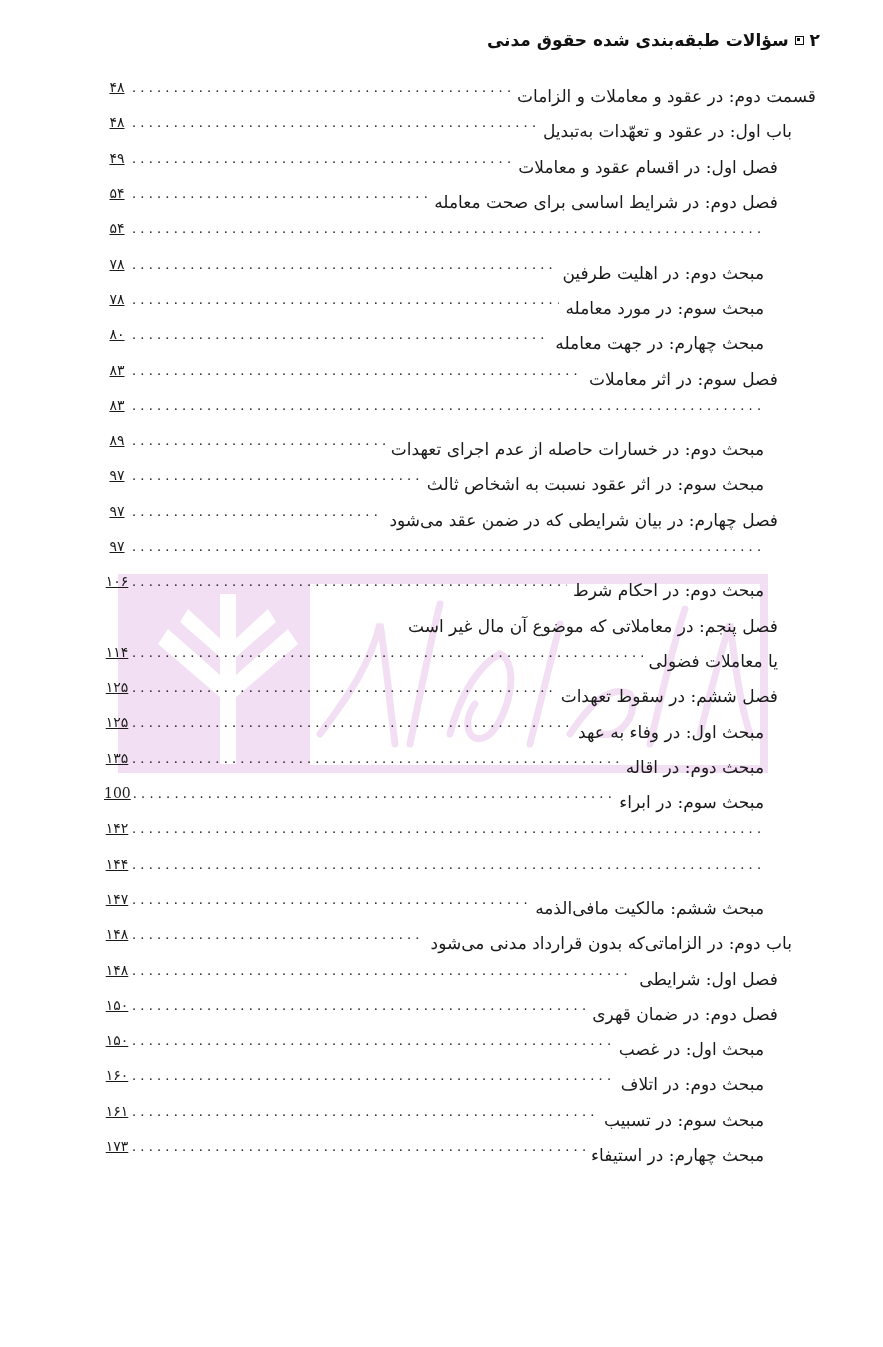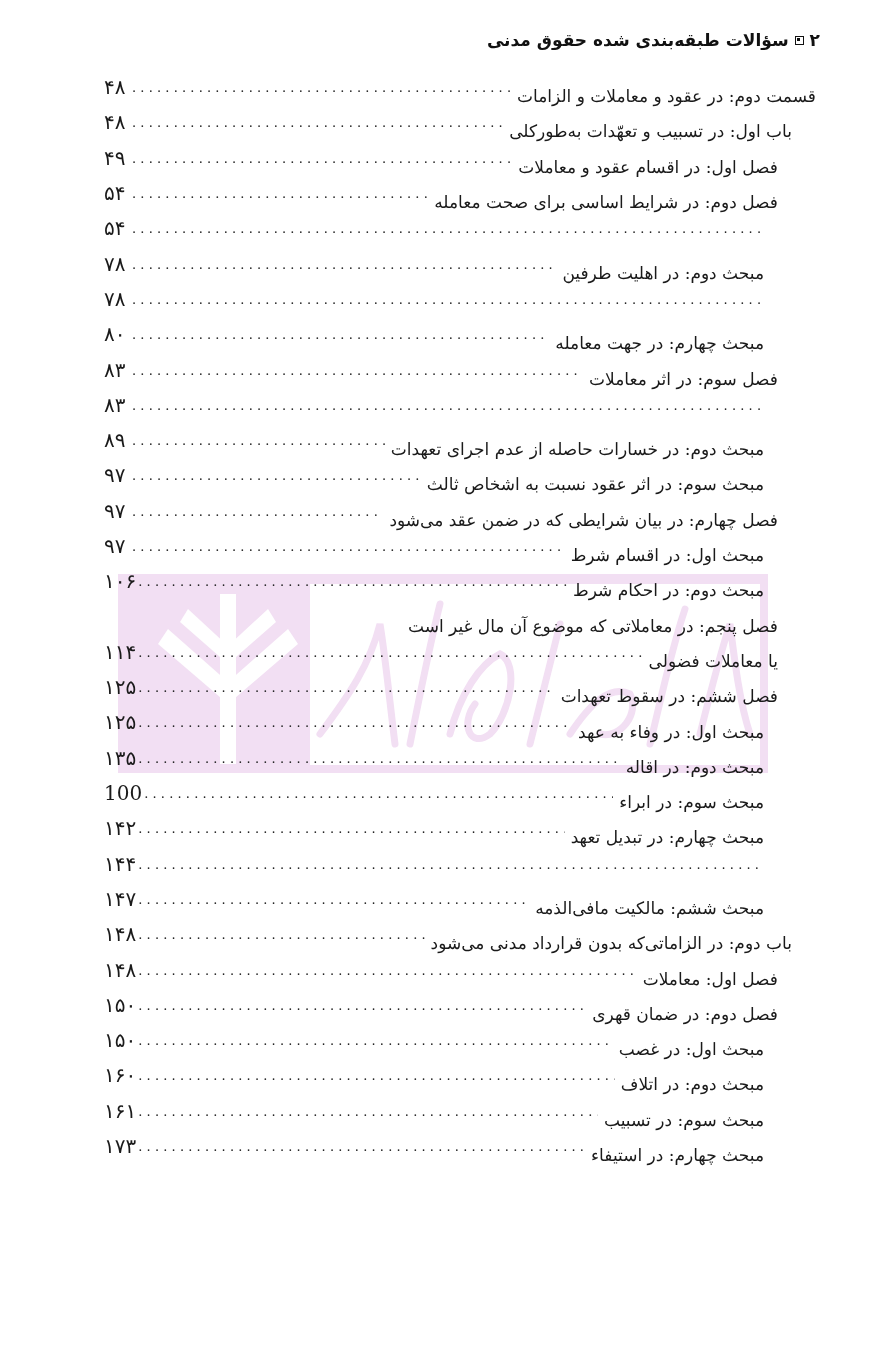--- a/index.html
+++ b/index.html
@@ -105,25 +105,26 @@
       white-space: nowrap;
       letter-spacing: 4.2px;
       font-size: 13px;
       direction: ltr;
       text-align: right;
       color: #222;
       margin: 0 2px;
     }
     .toc-row .page {
       white-space: nowrap;
-      font-size: 20px;
+      font-size: 14px;
       min-width: 26px;
-      text-align: left;
+      text-align: center;
       direction: ltr;
       padding-left: 4px;
+      text-decoration: underline;
     }
     .lvl-0 { padding-right: 0px; }
     .lvl-1 { padding-right: 24px; }
     .lvl-2 { padding-right: 38px; }
     .lvl-3 { padding-right: 52px; }
     .toc-row.nodots .dots,
     .toc-row.nodots .page { visibility: hidden; }
   </style>
 </head>
 <body>
@@ -159,21 +160,21 @@
   </div>
 </div>
 
 <div class="toc">
   <div class="toc-row lvl-0">
     <span class="title">قسمت دوم: در عقود و معاملات و الزامات</span>
     <span class="dots">....................................................................................</span>
     <span class="page">۴۸</span>
   </div>
   <div class="toc-row lvl-1">
-    <span class="title">باب اول: در تسبیب و تعهّدات به‌طورکلی</span>
+    <span class="title">باب اول: در عقود و تعهّدات به‌تبدیل</span>
     <span class="dots">....................................................................................</span>
     <span class="page">۴۸</span>
   </div>
   <div class="toc-row lvl-2">
     <span class="title">فصل اول: در اقسام عقود و معاملات</span>
     <span class="dots">....................................................................................</span>
     <span class="page">۴۹</span>
   </div>
   <div class="toc-row lvl-2">
     <span class="title">فصل دوم: در شرایط اساسی برای صحت معامله</span>
@@ -183,20 +184,21 @@
   <div class="toc-row lvl-3">
     <span class="dots">....................................................................................</span>
     <span class="page">۵۴</span>
   </div>
   <div class="toc-row lvl-3">
     <span class="title">مبحث دوم: در اهلیت طرفین</span>
     <span class="dots">....................................................................................</span>
     <span class="page">۷۸</span>
   </div>
   <div class="toc-row lvl-3">
+    <span class="title">مبحث سوم: در مورد معامله</span>
     <span class="dots">....................................................................................</span>
     <span class="page">۷۸</span>
   </div>
   <div class="toc-row lvl-3">
     <span class="title">مبحث چهارم: در جهت معامله</span>
     <span class="dots">....................................................................................</span>
     <span class="page">۸۰</span>
   </div>
   <div class="toc-row lvl-2">
     <span class="title">فصل سوم: در اثر معاملات</span>
@@ -216,21 +218,20 @@
     <span class="title">مبحث سوم: در اثر عقود نسبت به اشخاص ثالث</span>
     <span class="dots">....................................................................................</span>
     <span class="page">۹۷</span>
   </div>
   <div class="toc-row lvl-2">
     <span class="title">فصل چهارم: در بیان شرایطی که در ضمن عقد می‌شود</span>
     <span class="dots">....................................................................................</span>
     <span class="page">۹۷</span>
   </div>
   <div class="toc-row lvl-3">
-    <span class="title">مبحث اول: در اقسام شرط</span>
     <span class="dots">....................................................................................</span>
     <span class="page">۹۷</span>
   </div>
   <div class="toc-row lvl-3">
     <span class="title">مبحث دوم: در احکام شرط</span>
     <span class="dots">....................................................................................</span>
     <span class="page">۱۰۶</span>
   </div>
   <div class="toc-row lvl-2 nodots">
     <span class="title">فصل پنجم: در معاملاتی که موضوع آن مال غیر است</span>
@@ -256,40 +257,39 @@
     <span class="title">مبحث دوم: در اقاله</span>
     <span class="dots">....................................................................................</span>
     <span class="page">۱۳۵</span>
   </div>
   <div class="toc-row lvl-3">
     <span class="title">مبحث سوم: در ابراء</span>
     <span class="dots">....................................................................................</span>
     <span class="page">100</span>
   </div>
   <div class="toc-row lvl-3">
-    <span class="title">مبحث چهارم: در تبدیل تعهد</span>
     <span class="dots">....................................................................................</span>
     <span class="page">۱۴۲</span>
   </div>
   <div class="toc-row lvl-3">
     <span class="dots">....................................................................................</span>
     <span class="page">۱۴۴</span>
   </div>
   <div class="toc-row lvl-3">
     <span class="title">مبحث ششم: مالکیت مافی‌الذمه</span>
     <span class="dots">....................................................................................</span>
     <span class="page">۱۴۷</span>
   </div>
   <div class="toc-row lvl-1">
     <span class="title">باب دوم: در الزاماتی‌که بدون قرارداد مدنی می‌شود</span>
     <span class="dots">....................................................................................</span>
     <span class="page">۱۴۸</span>
   </div>
   <div class="toc-row lvl-2">
-    <span class="title">فصل اول: معاملات</span>
+    <span class="title">فصل اول: شرایطی</span>
     <span class="dots">....................................................................................</span>
     <span class="page">۱۴۸</span>
   </div>
   <div class="toc-row lvl-2">
     <span class="title">فصل دوم: در ضمان قهری</span>
     <span class="dots">....................................................................................</span>
     <span class="page">۱۵۰</span>
   </div>
   <div class="toc-row lvl-3">
     <span class="title">مبحث اول: در غصب</span>

